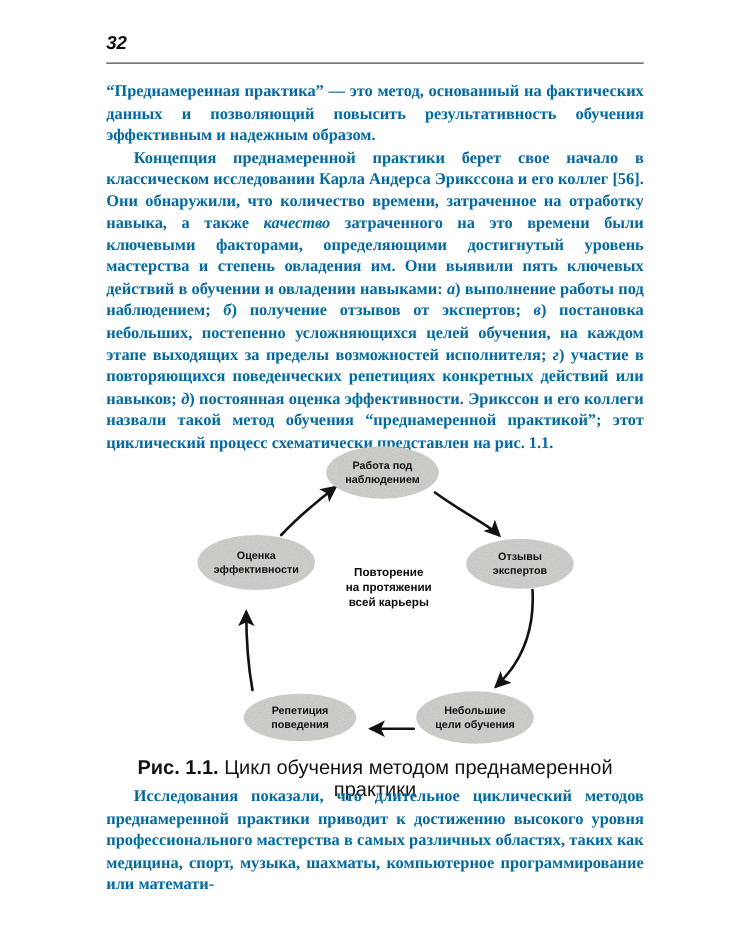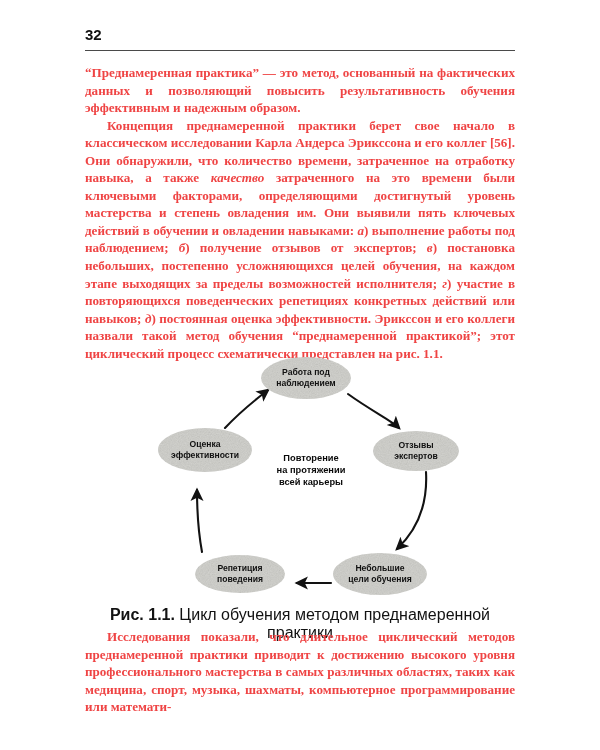--- a/index.html
+++ b/index.html
@@ -32,20 +32,21 @@
   }
   .page-number {
     position: absolute;
     left: 0;
     top: 0;
     font-family: "Liberation Sans", sans-serif;
     font-weight: bold;
     font-size: 15px;
     color: #101010;
     letter-spacing: -0.2px;
+    font-style: italic;
   }
   .running-title {
     position: absolute;
     left: 0;
     right: 0;
     top: 2px;
     text-align: center;
     font-family: "Liberation Sans", sans-serif;
     font-size: 11.5px;
     color: #1a1a1a;
@@ -63,21 +64,21 @@
   
   .body-text {
     position: absolute;
     left: 85px;
     width: 430px;
     font-family: "Liberation Serif", serif;
     font-size: 13.1px;
     line-height: 17.55px;
     text-align: justify;
     text-justify: inter-word;
-    color: #ef4444;
+    color: #0369a1;
     font-weight: 600;
   }
   .para-top { top: 64px; }
   .para-bottom { top: 628px; }
   .para-top p, .para-bottom p {
     margin: 0;
   }
   .indent { text-indent: 22px; }
   .it { font-style: italic; }
 

